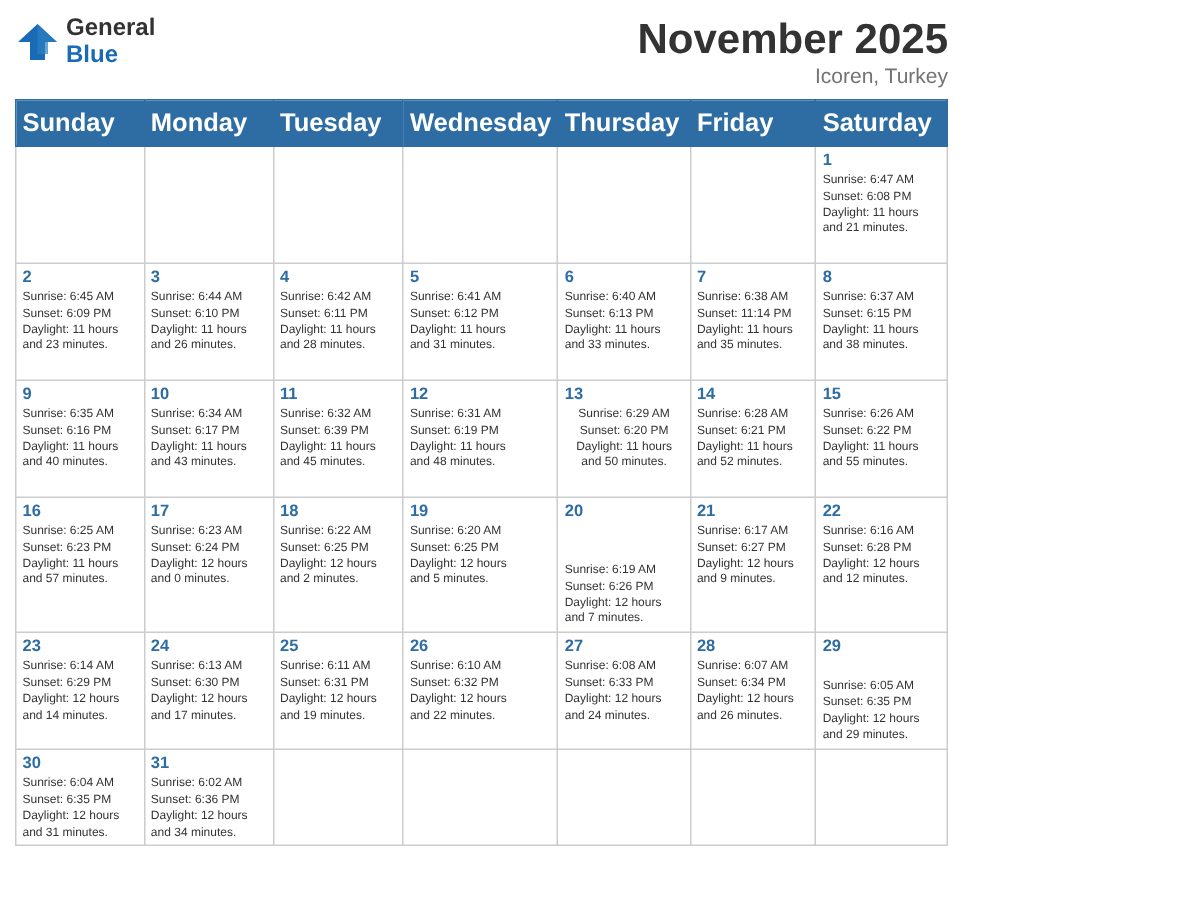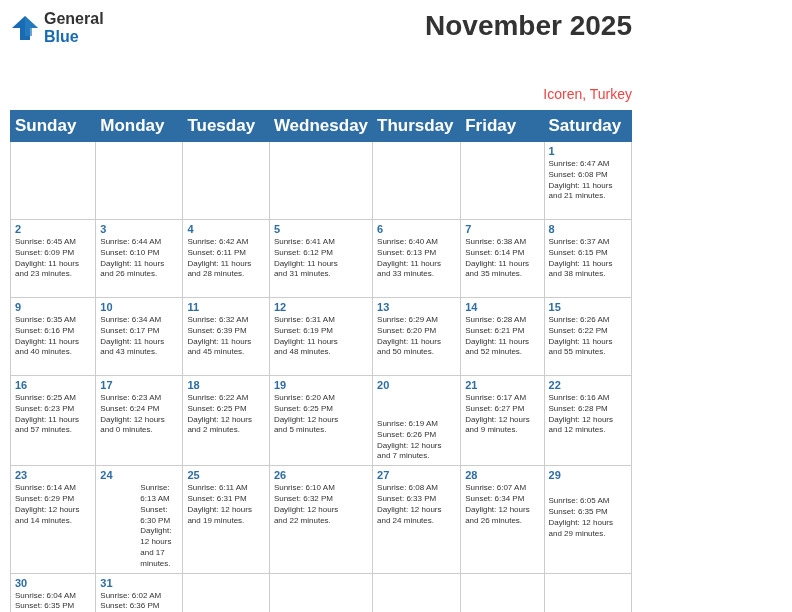--- a/index.html
+++ b/index.html
@@ -35,22 +35,21 @@
       text-align: right;
     }
     .title-block h1 {
       font-size: 28px;
       font-weight: bold;
       color: #333;
     }
     .title-block h2 {
       font-size: 14px;
       font-weight: normal;
-      color: #ef4444;
-      margin-top: 44px;
+      color: #737373;
     }
     .calendar {
       width: 100%;
       border-collapse: collapse;
       border: 1px solid #ccc;
     }
     .calendar th {
       background: #2e6da4;
       color: #fff;
       font-size: 17px;
@@ -169,21 +168,21 @@
           <td>
             <span class="day-number">6</span>
             <div class="day-info" style="white-space: pre-line;">Sunrise: 6:40 AM
 Sunset: 6:13 PM
 Daylight: 11 hours
 and 33 minutes.</div>
           </td>
           <td>
             <span class="day-number">7</span>
             <div class="day-info" style="white-space: pre-line;">Sunrise: 6:38 AM
-Sunset: 6:14 PM
+Sunset: 11:14 PM
 Daylight: 11 hours
 and 35 minutes.</div>
           </td>
           <td>
             <span class="day-number">8</span>
             <div class="day-info" style="white-space: pre-line;">Sunrise: 6:37 AM
 Sunset: 6:15 PM
 Daylight: 11 hours
 and 38 minutes.</div>
           </td>
@@ -212,21 +211,21 @@
           </td>
           <td>
             <span class="day-number">12</span>
             <div class="day-info" style="white-space: pre-line;">Sunrise: 6:31 AM
 Sunset: 6:19 PM
 Daylight: 11 hours
 and 48 minutes.</div>
           </td>
           <td>
             <span class="day-number">13</span>
-            <div class="day-info" style="white-space: pre-line;">Sunrise: 6:29 AM
+            <div class="day-info" style="white-space: pre-line; text-align: center;">Sunrise: 6:29 AM
 Sunset: 6:20 PM
 Daylight: 11 hours
 and 50 minutes.</div>
           </td>
           <td>
             <span class="day-number">14</span>
             <div class="day-info" style="white-space: pre-line;">Sunrise: 6:28 AM
 Sunset: 6:21 PM
 Daylight: 11 hours
 and 52 minutes.</div>
@@ -293,21 +292,21 @@
         <tr>
           <td>
             <span class="day-number">23</span>
             <div class="day-info" style="white-space: pre-line;">Sunrise: 6:14 AM
 Sunset: 6:29 PM
 Daylight: 12 hours
 and 14 minutes.</div>
           </td>
           <td>
             <span class="day-number">24</span>
-            <div class="day-info" style="white-space: pre-line; margin-left: 40px;">Sunrise: 6:13 AM
+            <div class="day-info" style="white-space: pre-line;">Sunrise: 6:13 AM
 Sunset: 6:30 PM
 Daylight: 12 hours
 and 17 minutes.</div>
           </td>
           <td>
             <span class="day-number">25</span>
             <div class="day-info" style="white-space: pre-line;">Sunrise: 6:11 AM
 Sunset: 6:31 PM
 Daylight: 12 hours
 and 19 minutes.</div>

